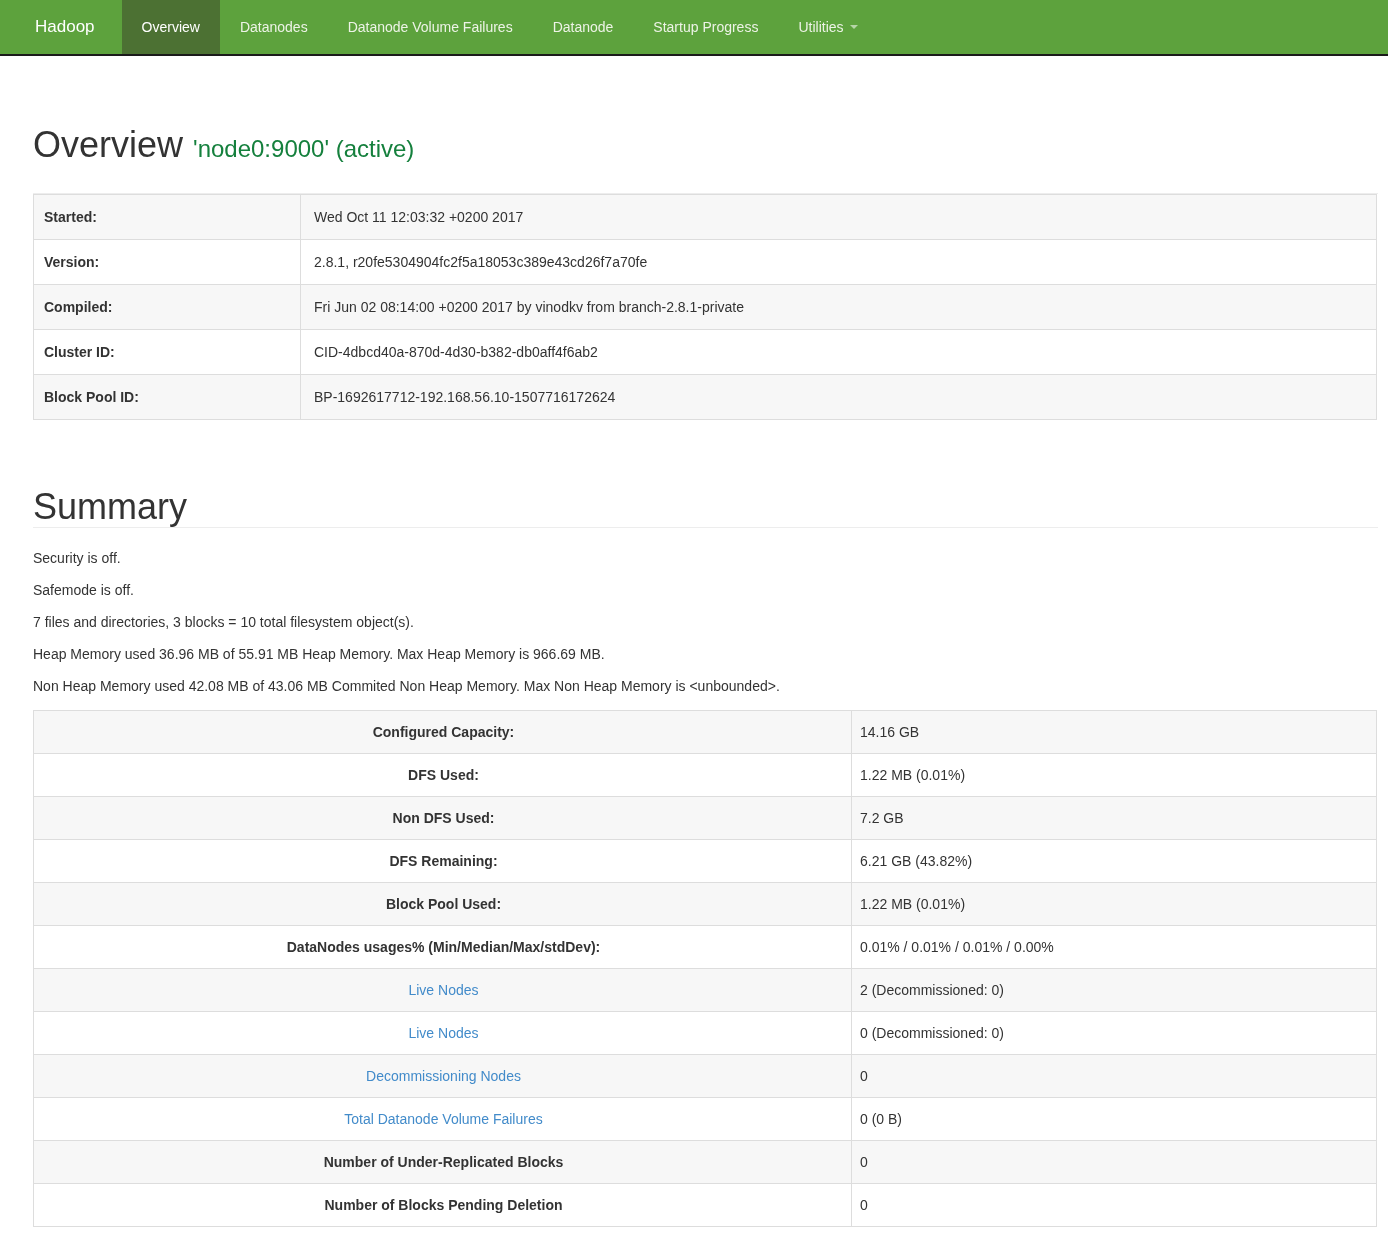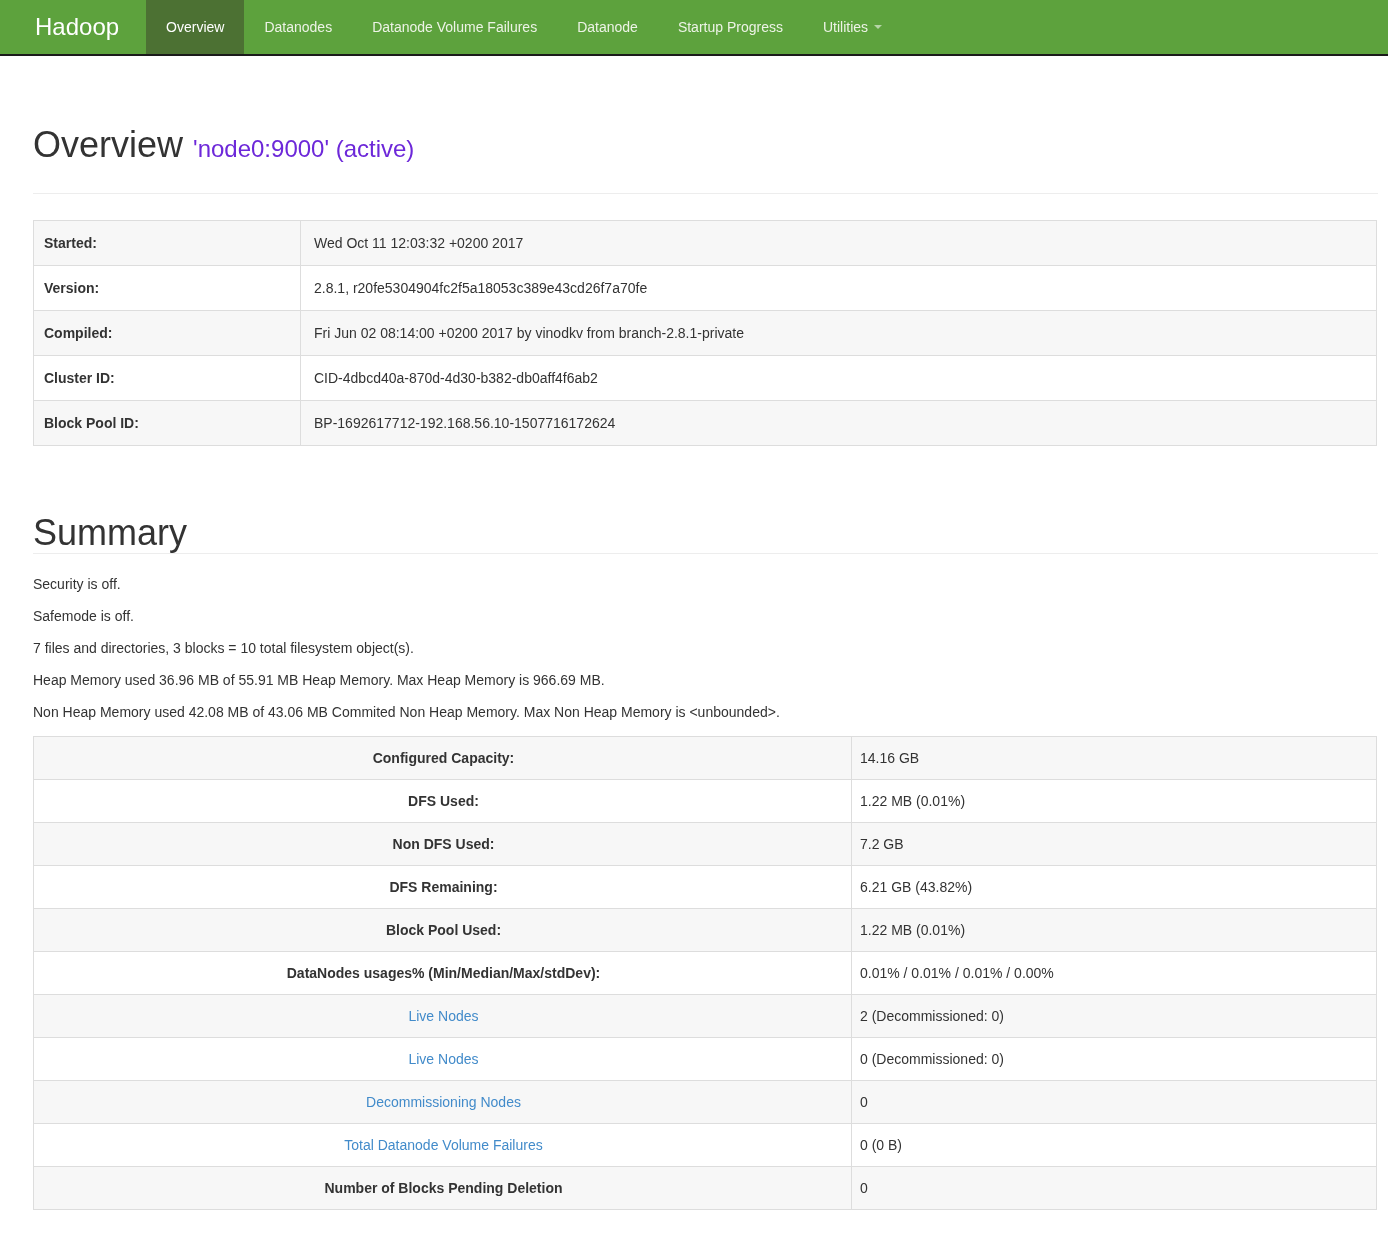--- a/index.html
+++ b/index.html
@@ -21,21 +21,21 @@
   .navbar {
     height: 56px;
     background: var(--navbar-bg);
     border-bottom: 2px solid #1a1a1a;
     display: flex;
     align-items: stretch;
   }
   .brand {
     display: flex; align-items: center;
     padding: 0 27px 0 35px;
-    color: #fff; font-size: 24px;
+    color: #fff; font-size: 17px;
     text-decoration: none;
     cursor: pointer;
   }
   .nav-items {
     display: flex; margin: 0; padding: 0; list-style: none;
   }
   .nav-item {
     display: flex; align-items: center;
     padding: 0 20px;
     color: #edf3e6;
@@ -57,42 +57,42 @@
   .page-header h1 {
     margin: 0;
     font-size: 36px;
     font-weight: 500;
     line-height: 40px;
     color: #333;
   }
   .page-header h1 small {
     font-size: 24px;
     font-weight: 400;
-    color: #6d28d9;
+    color: #15803d;
     line-height: 1;
   }
   #overview-header { margin-top: 69px; padding-bottom: 28px; }
   #summary-header  { margin-top: 67px; }
 
   table {
     border-collapse: collapse;
     width: 1344px;
     table-layout: fixed;
   }
   th, td {
     border: 1px solid #ddd;
     text-align: left;
     vertical-align: middle;
     font-size: 14px;
     line-height: 20px;
   }
   th { font-weight: bold; }
   tbody tr:nth-child(odd) { background: #f7f7f7; }
 
-  .info-table { margin-top: 26px; }
+  .info-table { }
   .info-table th { width: 267px; padding: 12px 8px 12px 10px; }
   .info-table td { padding: 12px 8px 12px 13px; }
 
   .summary-text { margin-top: 22px; }
   .summary-text p { margin: 0 0 16px 0; }
 
   .summary-table { margin-top: 0; }
   .summary-table th { width: 818px; padding: 11px 8px 11px 10px; text-align: center; }
   .summary-table td { padding: 11px 8px; }
 
@@ -221,19 +221,23 @@
         </th>
         <td>0</td>
       </tr>
       <tr>
         <th>
           <a class="row-link">Total Datanode Volume Failures</a>
         </th>
         <td>0 (0 B)</td>
       </tr>
       <tr>
+        <th>Number of Under-Replicated Blocks</th>
+        <td>0</td>
+      </tr>
+      <tr>
         <th>Number of Blocks Pending Deletion</th>
         <td>0</td>
       </tr>
     </tbody>
   </table>
 
 </div>
 
 </body></html>

